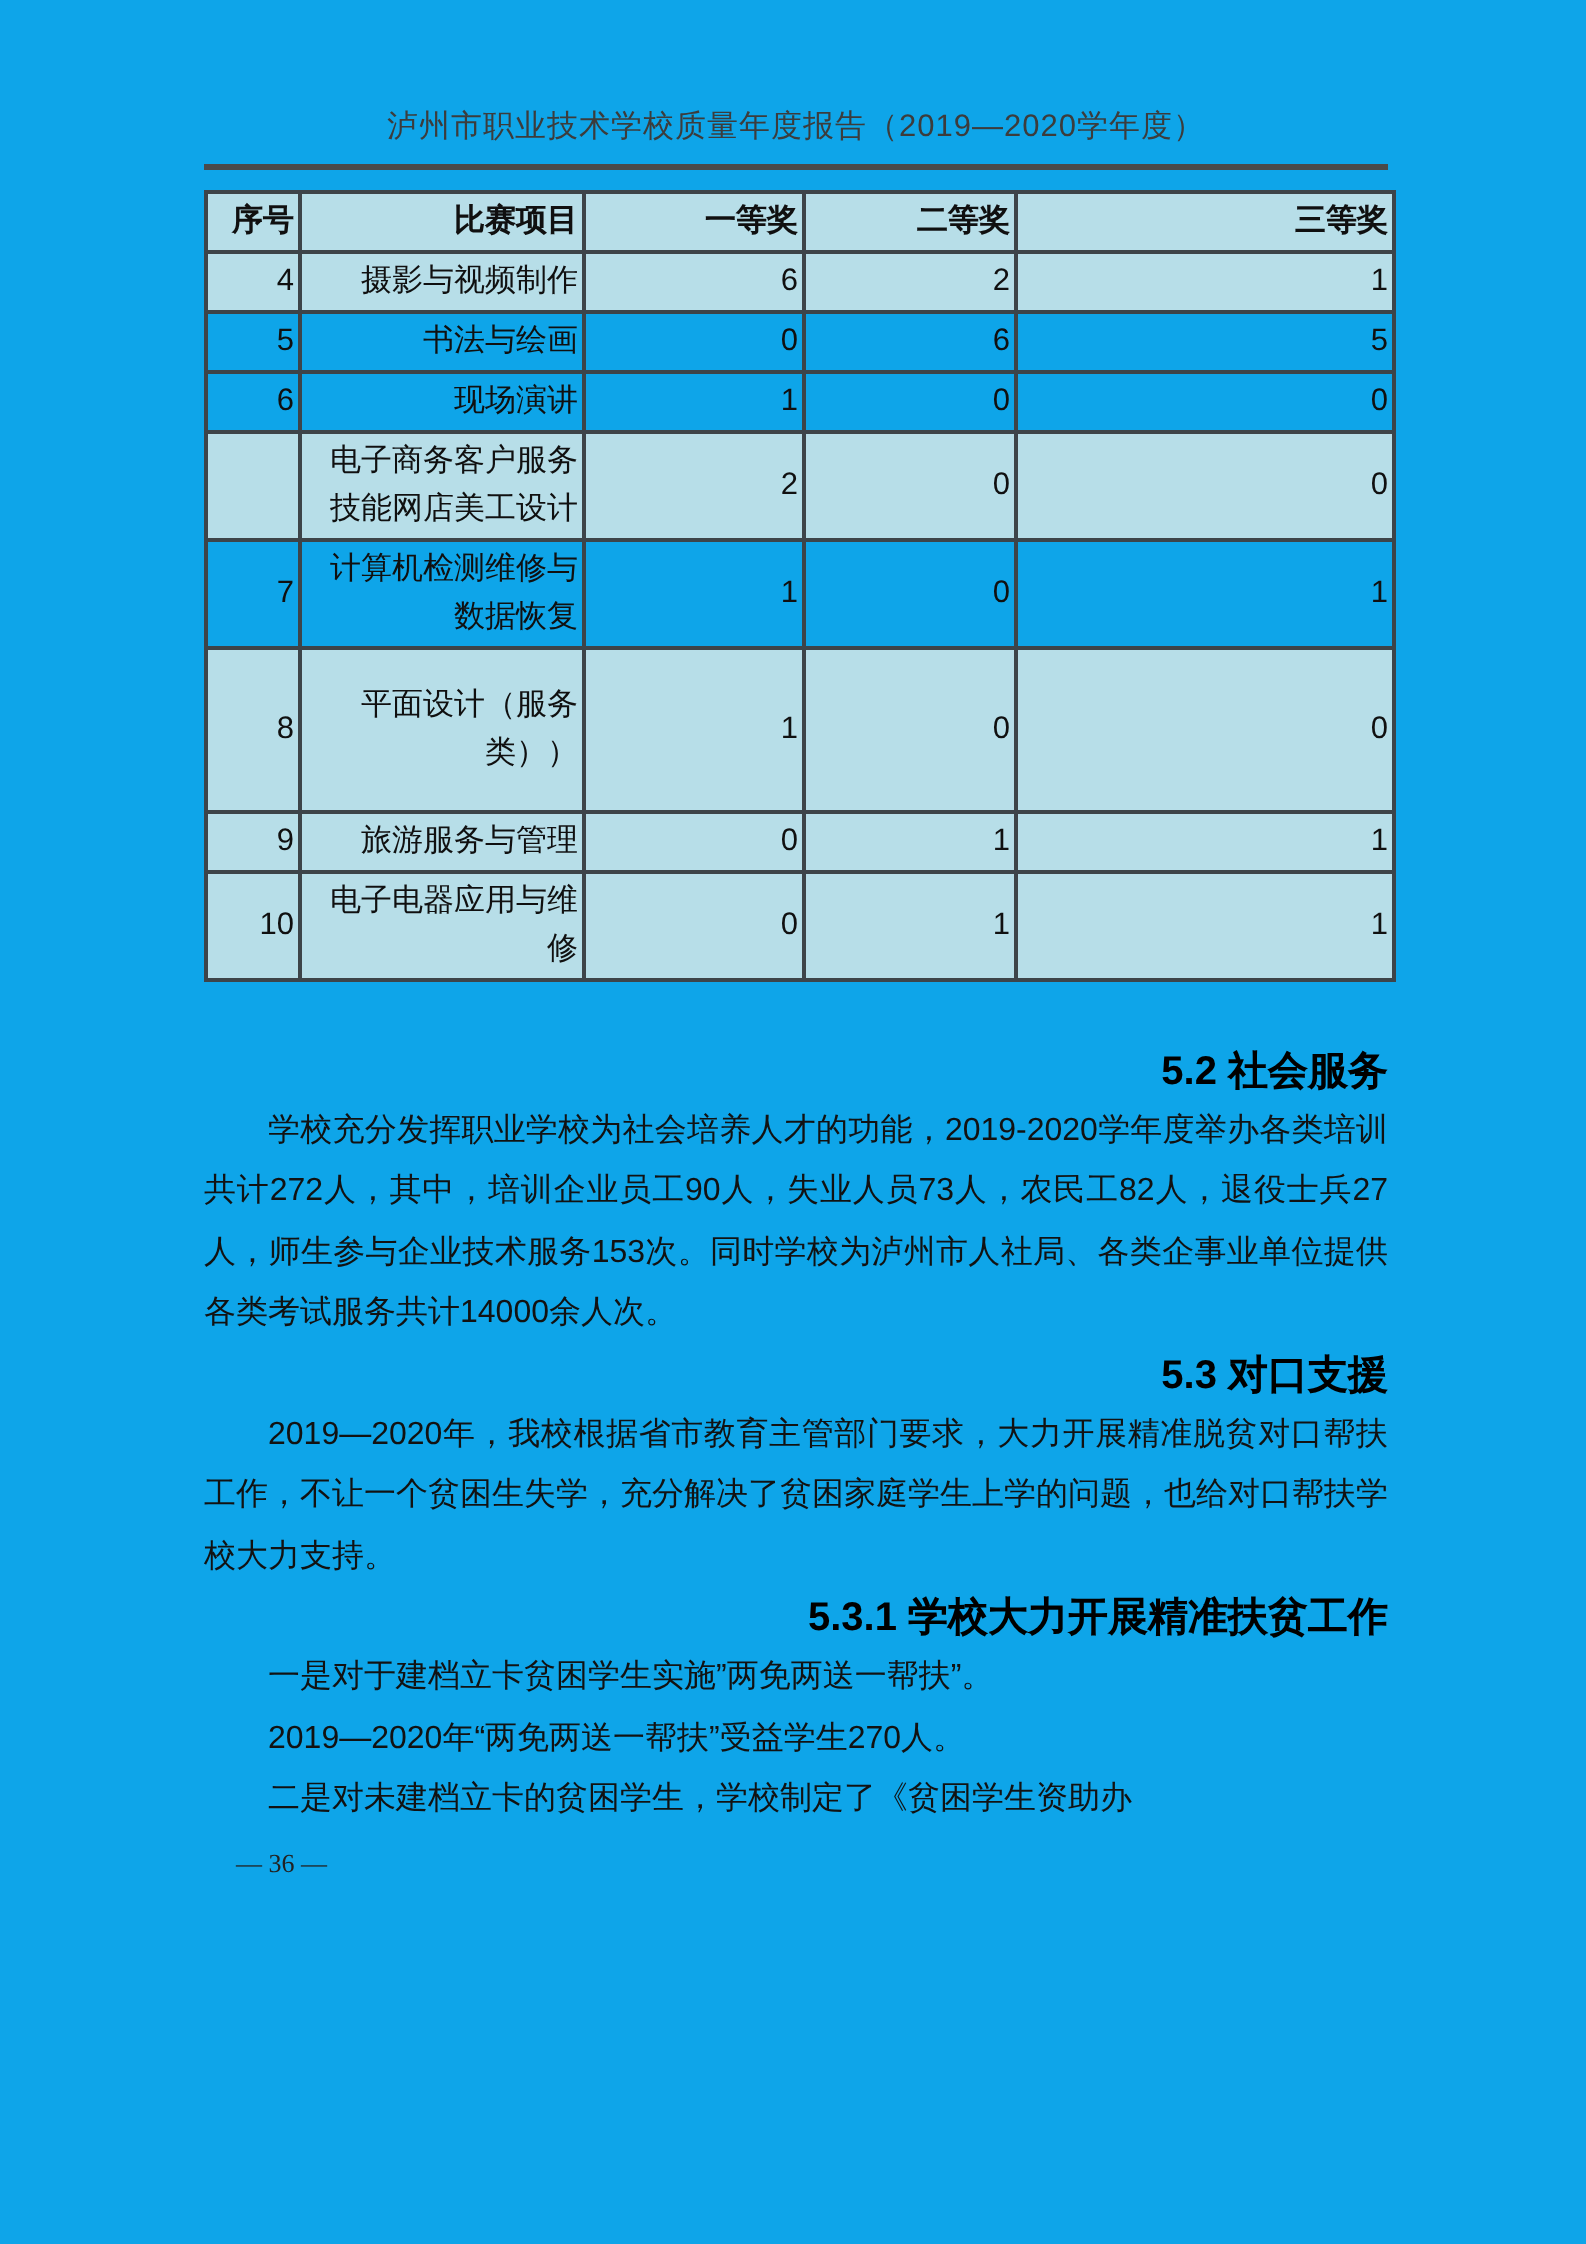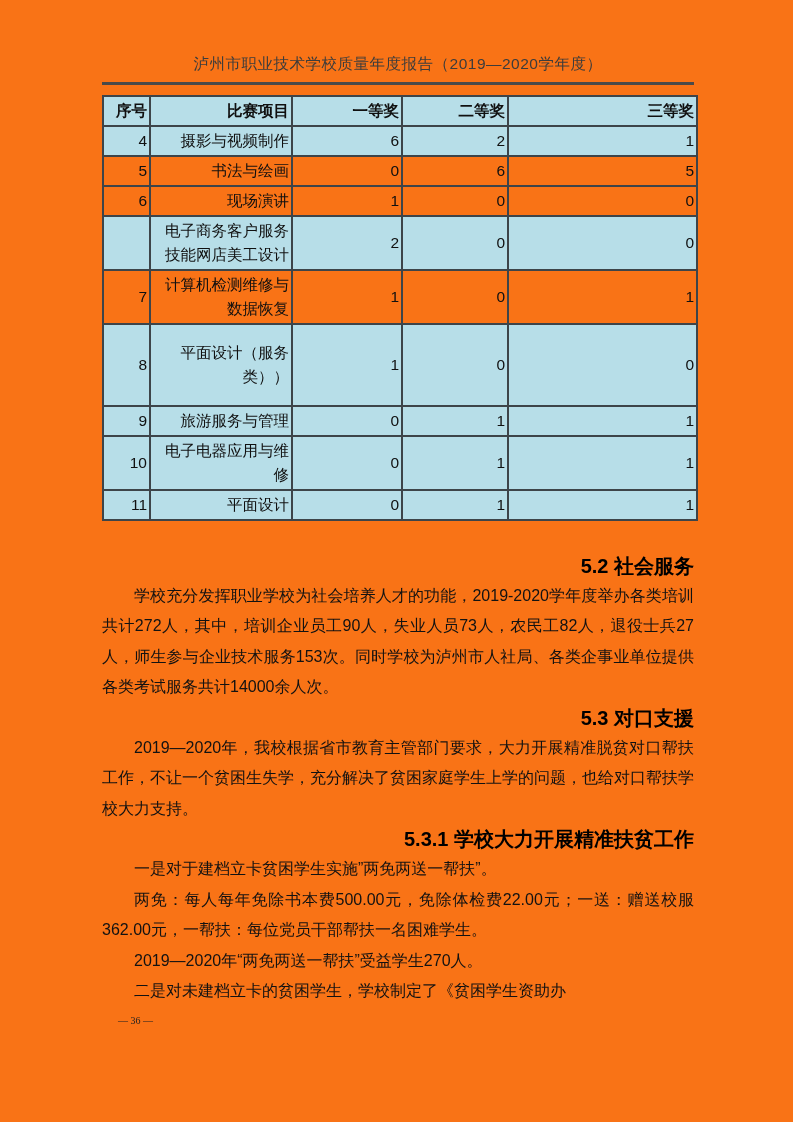--- a/index.html
+++ b/index.html
@@ -6,21 +6,21 @@
   html, body { background: #ffffff; }
   body {
     width: 793px; height: 1122px;
     font-family: "Liberation Sans", "DejaVu Sans", sans-serif;
     color: #111111;
     overflow: hidden;
   }
   .page {
     position: relative;
     width: 793px; height: 1122px;
-    background: #f97316;
+    background: #0ea5e9;
   }
   .content {
     position: absolute;
     left: 102px; top: 0;
     width: 592px;
   }
   
   .doc-header { padding-top: 54px; }
   .doc-header .title {
     text-align: center;
@@ -72,21 +72,21 @@
     font-size: 16px;
     line-height: 30.5px;
     text-indent: 2em;
     text-align: justify;
     color: #121212;
   }
   
   .footer {
     margin-top: 8px;
     font-family: "Liberation Serif", "DejaVu Serif", serif;
-    font-size: 10px;
+    font-size: 13px;
     color: #222222;
     padding-left: 16px;
   }
 </style>
 </head>
 <body>
 
 <div class="page">
   <div class="content">
 
@@ -162,39 +162,31 @@
             <td>1</td>
             <td>1</td>
           </tr>
           <tr class="shaded">
             <td>10</td>
             <td>电子电器应用与维修</td>
             <td>0</td>
             <td>1</td>
             <td>1</td>
           </tr>
-          <tr class="shaded">
-            <td>11</td>
-            <td>平面设计</td>
-            <td>0</td>
-            <td>1</td>
-            <td>1</td>
-          </tr>
         </tbody>
     </table>
 
     <div class="sections" id="sections">
 
     <h2>5.2 社会服务</h2>
         <p>学校充分发挥职业学校为社会培养人才的功能，2019-2020学年度举办各类培训共计272人，其中，培训企业员工90人，失业人员73人，农民工82人，退役士兵27人，师生参与企业技术服务153次。同时学校为泸州市人社局、各类企事业单位提供各类考试服务共计14000余人次。</p>
         <h2>5.3 对口支援</h2>
         <p>2019—2020年，我校根据省市教育主管部门要求，大力开展精准脱贫对口帮扶工作，不让一个贫困生失学，充分解决了贫困家庭学生上学的问题，也给对口帮扶学校大力支持。</p>
         <h2>5.3.1 学校大力开展精准扶贫工作</h2>
         <p>一是对于建档立卡贫困学生实施”两免两送一帮扶”。</p>
-        <p>两免：每人每年免除书本费500.00元，免除体检费22.00元；一送：赠送校服362.00元，一帮扶：每位党员干部帮扶一名困难学生。</p>
         <p>2019—2020年“两免两送一帮扶”受益学生270人。</p>
         <p>二是对未建档立卡的贫困学生，学校制定了《贫困学生资助办</p>
       </div>
 
     <div class="footer">— 36 —</div>
 
   </div>
 </div>
 
 </body></html>

